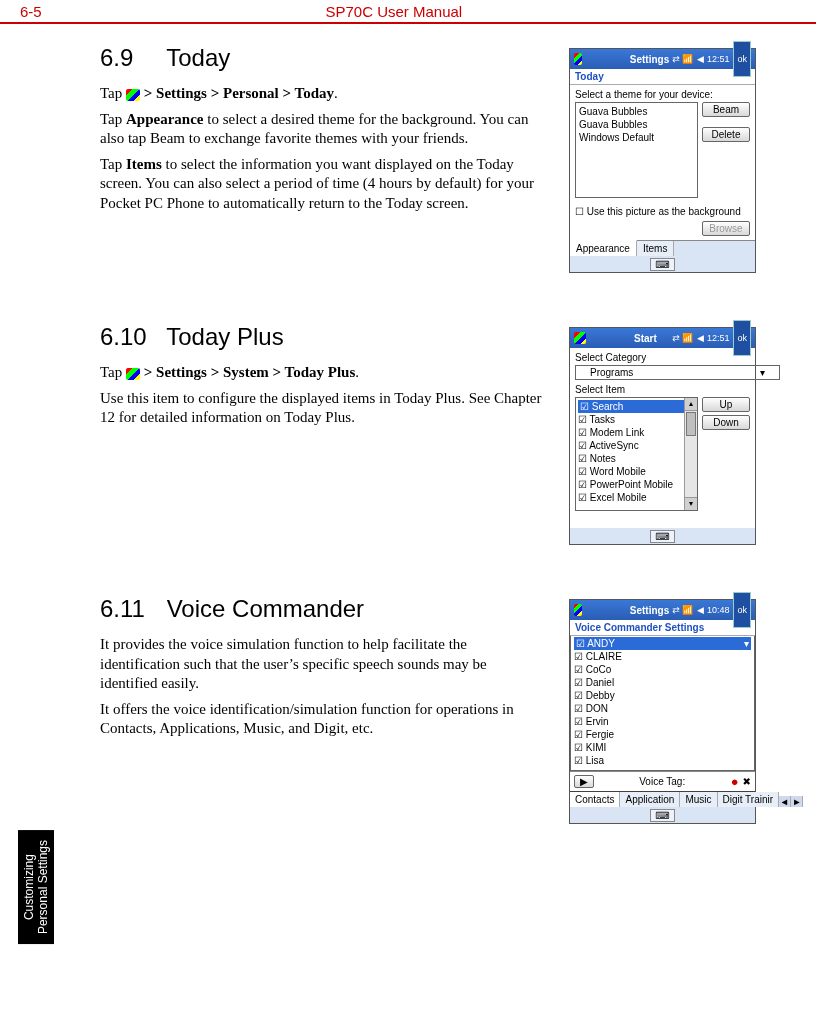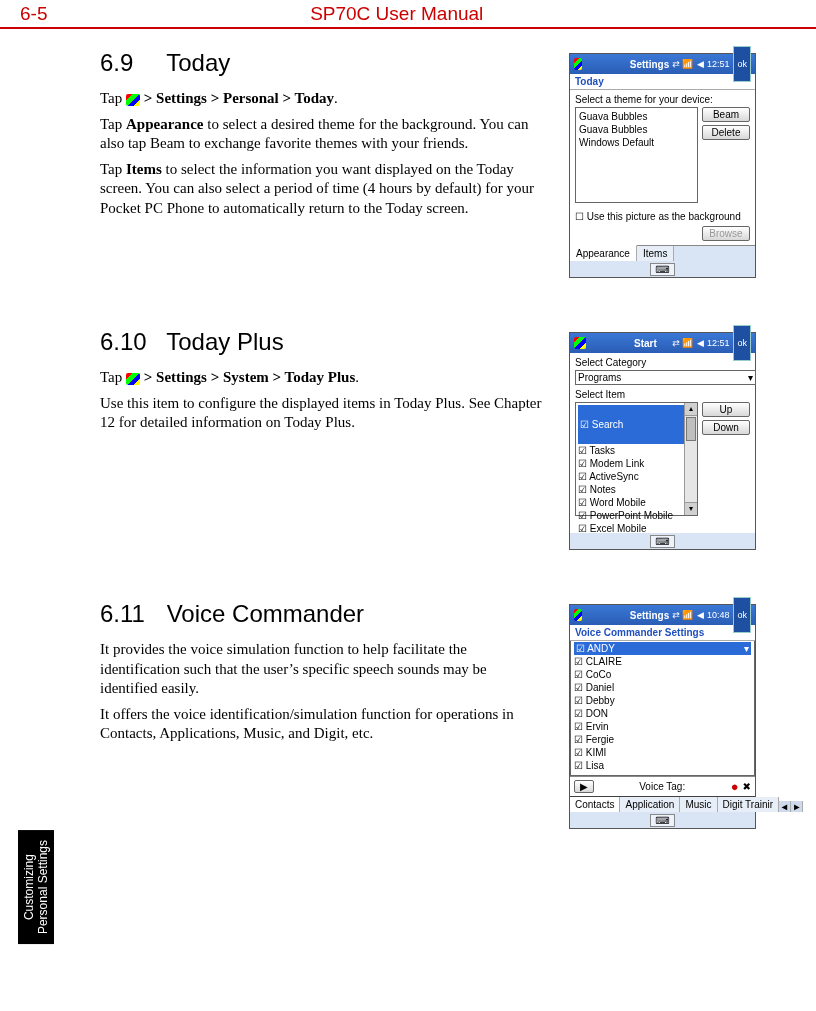--- a/index.html
+++ b/index.html
@@ -10,21 +10,21 @@
     background: #fff;
     color: #000;
   }
   .hdr {
     border-bottom: 2px solid #c00;
     padding: 3px 20px 2px 20px;
     display: flex;
     justify-content: space-between;
     color: #c00;
     font-family: Arial, sans-serif;
-    font-size: 19px;
+    font-size: 15px;
   }
   .hdr .page-no { flex: 0 0 auto; }
   .hdr .title { flex: 1; text-align: center; }
   .hdr .r { flex: 0 0 50px; }
   .content {
     padding: 20px 60px 40px 100px;
   }
   .side-tab {
     position: absolute;
     left: 18px;
@@ -155,27 +155,27 @@
   }
   .ppc .kbd {
     font-size:10px;
     border:1px solid #888;
     padding:0 4px;
     background:#eef3fb;
   }
   .cb { font-family:Arial; }
   .chk::before { content:"☑ "; }
   .sel {
-    background:#2a6bd8;color:#fff;padding:13px 2px;display:block;
+    background:#2a6bd8;color:#fff;padding:0 2px;display:block;
   }
   .dd {
     border:1px solid #666;
     width:100%;
     font-size:10px;
-    padding:1px 2px;
+    padding:1px 14px;
     display:flex;justify-content:space-between;align-items:center;
   }
   .items-list {
     border:1px solid #666;
     height:112px;
     position:relative;
     font-size:10px;
     line-height:13px;
     padding:0;
   }
@@ -263,21 +263,21 @@
       </div>
       <div class="subbar">Today</div>
       <div class="body">
         <span class="lbl">Select a theme for your device:</span>
         <div class="row">
           <div class="listbox" style="flex:1;">
             <div>Guava Bubbles</div>
             <div>Guava Bubbles</div>
             <div>Windows Default</div>
           </div>
-          <div style="display:flex;flex-direction:column;gap:3px;">
+          <div style="display:flex;flex-direction:column;gap:10px;">
             <div class="btn">Beam</div>
             <div class="btn">Delete</div>
           </div>
         </div>
         <div style="margin-top:8px;font-size:10px;">
           <span class="cb">☐ </span><span>Use this picture as the background</span>
         </div>
         <div style="display:flex;justify-content:flex-end;margin-top:4px;">
           <div class="btn disabled">Browse</div>
         </div>

